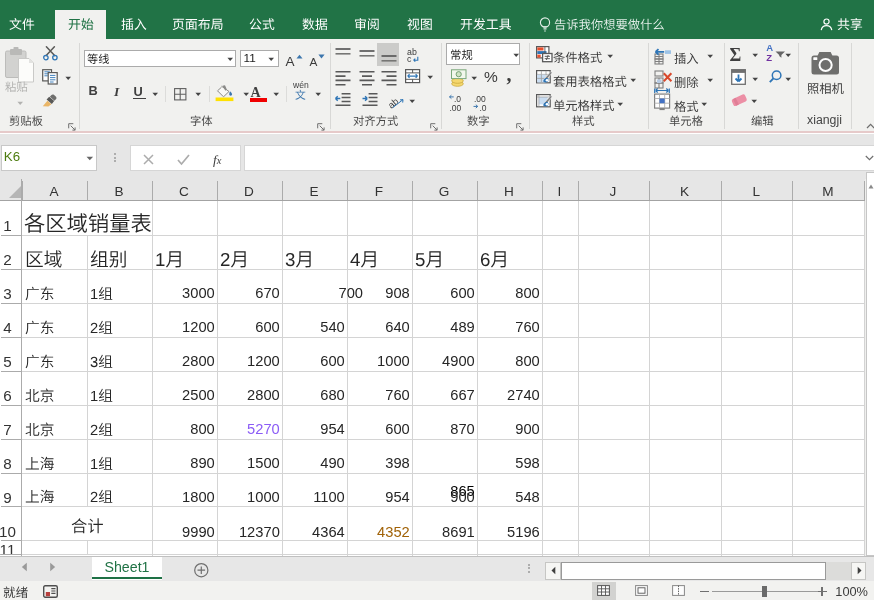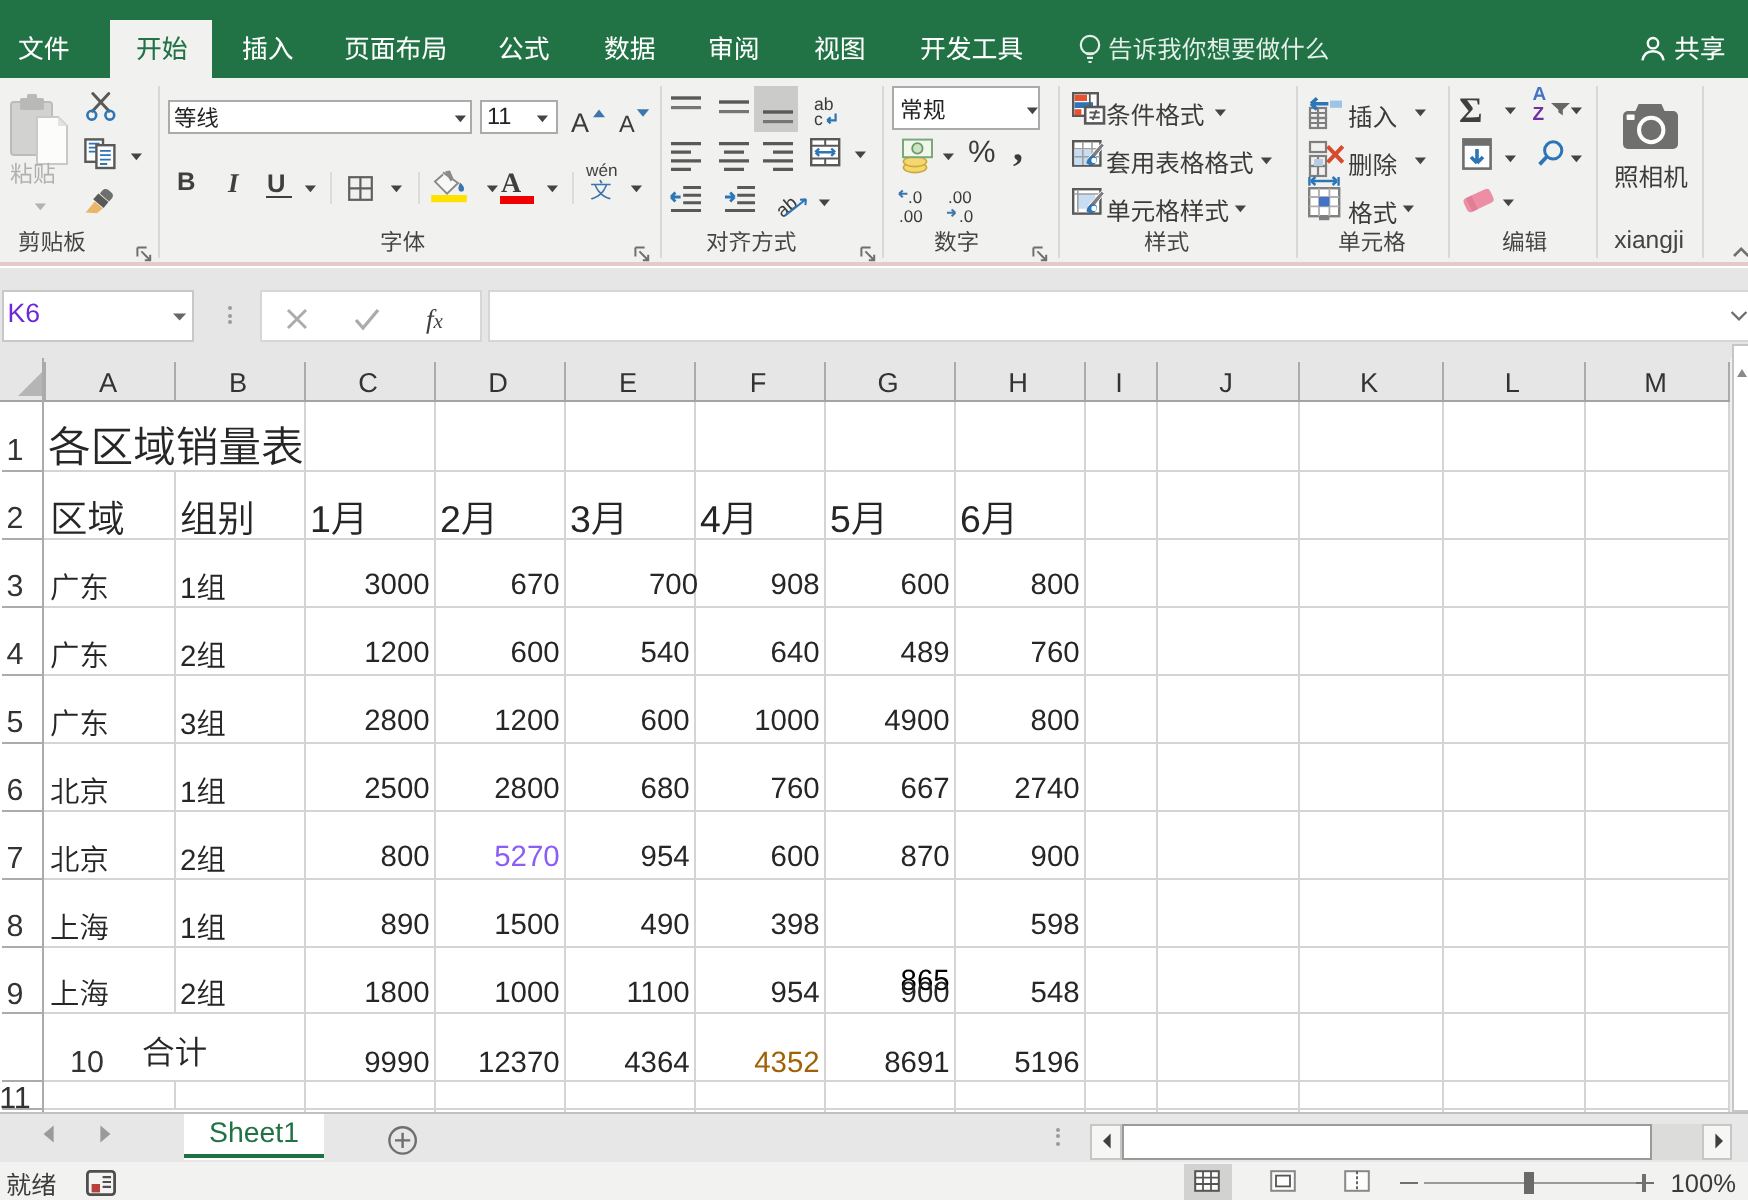--- a/index.html
+++ b/index.html
@@ -455,21 +455,21 @@
 <svg class="tx" style="left:806.5px;top:92.5px" width="38" height="8" fill="#3b3b3b">
       <use href="#u7167_390" transform="translate(0.0 0) scale(0.01230 -0.01230)"></use>
       <use href="#u76f8_390" transform="translate(12.3 0) scale(0.01230 -0.01230)"></use>
       <use href="#u673a_390" transform="translate(24.6 0) scale(0.01230 -0.01230)"></use>
     </svg>
 <div class="ab" style="left:850.5px;top:43px;width:1px;height:86px;background:#d8d8d6"></div>
 <svg class="ic" style="left:866px;top:123px" width="9" height="6" fill="none" stroke="#6f6f6f" stroke-width="1.3">
 <path d="M1 5l3.6-3.6L8.2 5"></path>
     </svg>
 <div class="ab" style="left:1px;top:144.5px;width:96px;height:26px;background:#fff;border:1px solid #c8c8c8"></div>
-<div class="lat" style="left:3.8px;top:150.26px;font-size:13.3px;color:#6d28d9;text-align:right;">K6</div>
+<div class="lat" style="left:3.8px;top:150.26px;font-size:13.3px;color:#4d7c0f;text-align:right;">K6</div>
 <svg class="ic" style="left:86px;top:156.3px" width="8" height="5" fill="#666">
       <path d="M0.5 0.7h6.6L3.8 4.3Z"></path>
     </svg>
 <div class="ab" style="left:113.5px;top:153.2px;width:2px;height:2px;background:#9a9a9a;border-radius:50%"></div>
 <div class="ab" style="left:113.5px;top:156.8px;width:2px;height:2px;background:#9a9a9a;border-radius:50%"></div>
 <div class="ab" style="left:113.5px;top:160.4px;width:2px;height:2px;background:#9a9a9a;border-radius:50%"></div>
 <div class="ab" style="left:130px;top:144.5px;width:110.5px;height:26px;background:#fff;border:1px solid #d6d6d6"></div>
 <svg class="ic" style="left:143px;top:154.3px" width="11" height="11" fill="none" stroke="#acacac" stroke-width="1.5">
 <path d="M1 1l9 9M10 1l-9 9"></path>
     </svg>
@@ -523,21 +523,21 @@
 <div class="lat" style="left:7.5px;top:354.24px;font-size:15.2px;color:#333;transform:translateX(-50%);">5</div>
 <div class="ab" style="left:1px;top:370.5px;width:20px;height:1px;background:#ababab"></div>
 <div class="lat" style="left:7.5px;top:388.24px;font-size:15.2px;color:#333;transform:translateX(-50%);">6</div>
 <div class="ab" style="left:1px;top:404.5px;width:20px;height:1px;background:#ababab"></div>
 <div class="lat" style="left:7.5px;top:422.24px;font-size:15.2px;color:#333;transform:translateX(-50%);">7</div>
 <div class="ab" style="left:1px;top:438.5px;width:20px;height:1px;background:#ababab"></div>
 <div class="lat" style="left:7.5px;top:456.24px;font-size:15.2px;color:#333;transform:translateX(-50%);">8</div>
 <div class="ab" style="left:1px;top:472.5px;width:20px;height:1px;background:#ababab"></div>
 <div class="lat" style="left:7.5px;top:489.74px;font-size:15.2px;color:#333;transform:translateX(-50%);">9</div>
 <div class="ab" style="left:1px;top:506.0px;width:20px;height:1px;background:#ababab"></div>
-<div class="lat" style="left:7.5px;top:523.54px;font-size:15.2px;color:#333;transform:translateX(-50%);margin-left:36px;">10</div>
+<div class="lat" style="left:7.5px;top:523.54px;font-size:15.2px;color:#333;transform:translateX(-50%);">10</div>
 <div class="ab" style="left:1px;top:539.8px;width:20px;height:1px;background:#ababab"></div>
 <div class="lat" style="left:7.5px;top:542.44px;font-size:15.2px;color:#333;transform:translateX(-50%);">11</div>
 <div class="ab" style="left:1px;top:554.3px;width:20px;height:1px;background:#ababab"></div>
 <div class="ab" style="left:21px;top:178.5px;width:1px;height:377px;background:#ababab"></div>
 <div class="ab" style="left:86.5px;top:235px;width:1px;height:271.5px;background:#d4d4d4"></div>
 <div class="ab" style="left:86.5px;top:540.3px;width:1px;height:15.2px;background:#d4d4d4"></div>
 <div class="ab" style="left:151.5px;top:201px;width:1px;height:354.5px;background:#d4d4d4"></div>
 <div class="ab" style="left:216.5px;top:201px;width:1px;height:354.5px;background:#d4d4d4"></div>
 <div class="ab" style="left:281.5px;top:201px;width:1px;height:354.5px;background:#d4d4d4"></div>
 <div class="ab" style="left:346.5px;top:201px;width:1px;height:354.5px;background:#d4d4d4"></div>
@@ -603,21 +603,21 @@
 <svg class="tx" style="left:24.5px;top:298.6px" width="31" height="8" fill="#262626">
       <use href="#u5e7f_350" transform="translate(0.0 0) scale(0.01470 -0.01470)"></use>
       <use href="#u4e1c_350" transform="translate(14.7 0) scale(0.01470 -0.01470)"></use>
     </svg>
 <svg class="tx" style="left:89.5px;top:298.6px" width="24" height="8" fill="#262626">
       <use href="#u31_350" transform="translate(0.0 0) scale(0.00718 -0.00718)"></use>
       <use href="#u7ec4_350" transform="translate(8.2 0) scale(0.01470 -0.01470)"></use>
     </svg>
 <div class="lat" style="left:214.8px;top:285.29px;font-size:14.7px;color:#262626;transform:translateX(-100%);">3000</div>
 <div class="lat" style="left:279.8px;top:285.29px;font-size:14.7px;color:#262626;transform:translateX(-100%);">670</div>
-<div class="lat" style="left:349px;top:285.29px;font-size:14.7px;color:#262626;transform:translateX(-100%);">700</div>
+<div class="lat" style="left:363px;top:285.29px;font-size:14.7px;color:#262626;transform:translateX(-100%);">700</div>
 <div class="lat" style="left:409.8px;top:285.29px;font-size:14.7px;color:#262626;transform:translateX(-100%);">908</div>
 <div class="lat" style="left:474.8px;top:285.29px;font-size:14.7px;color:#262626;transform:translateX(-100%);">600</div>
 <div class="lat" style="left:539.8px;top:285.29px;font-size:14.7px;color:#262626;transform:translateX(-100%);">800</div>
 <svg class="tx" style="left:24.5px;top:332.6px" width="31" height="8" fill="#262626">
       <use href="#u5e7f_350" transform="translate(0.0 0) scale(0.01470 -0.01470)"></use>
       <use href="#u4e1c_350" transform="translate(14.7 0) scale(0.01470 -0.01470)"></use>
     </svg>
 <svg class="tx" style="left:89.5px;top:332.6px" width="24" height="8" fill="#262626">
       <use href="#u32_350" transform="translate(0.0 0) scale(0.00718 -0.00718)"></use>
       <use href="#u7ec4_350" transform="translate(8.2 0) scale(0.01470 -0.01470)"></use>

